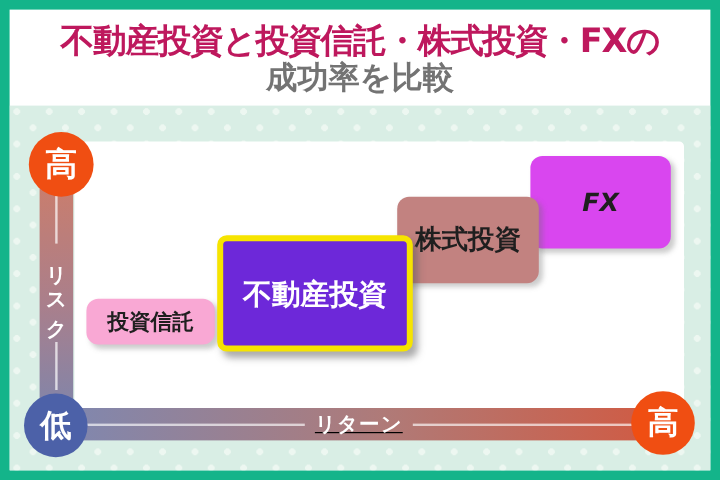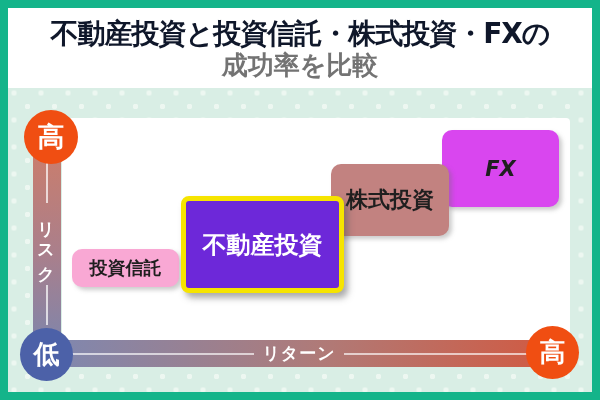--- a/index.html
+++ b/index.html
@@ -5,21 +5,21 @@
   html,body{margin:0;padding:0;background:#fff;}
   .frame{
     position:relative;width:600px;height:400px;box-sizing:border-box;
     background:#ffffff;border:8px solid #14b48a;overflow:hidden;
     font-family:"DejaVu Sans","Liberation Sans",sans-serif;
   }
   .title-area{
     height:80px;display:flex;flex-direction:column;justify-content:center;
     align-items:center;text-align:center;
   }
-  .title-line1{font-size:28px;font-weight:bold;color:#0f172a;letter-spacing:-1px;line-height:1.2;white-space:nowrap;}
+  .title-line1{font-size:28px;font-weight:bold;color:#be185d;letter-spacing:-1px;line-height:1.2;white-space:nowrap;}
   .title-line2{font-size:26px;font-weight:bold;color:#737373;line-height:1.1;}
   .chart-area{
     position:absolute;left:0;top:80px;width:584px;height:304px;
     background-color:#d9eee5;
     background-image:
       radial-gradient(circle,#edf7f1 2.6px,transparent 3px),
       radial-gradient(circle,#edf7f1 2.6px,transparent 3px);
     background-size:27px 27px;
     background-position:6px 5px,19.5px 18.5px;
   }
@@ -30,21 +30,21 @@
   .vbar{
     position:absolute;left:25px;top:45px;width:28px;height:222px;z-index:2;
     background:linear-gradient(to bottom,#d07d67,#a97f8c 55%,#7b86ae);
     display:flex;flex-direction:column;align-items:center;justify-content:center;gap:7px;
   }
   .tick-v{width:2px;height:40px;background:rgba(255,255,255,0.7);}
   .vlabel{writing-mode:vertical-rl;text-orientation:mixed;color:#ffffff;font-weight:bold;font-size:17px;letter-spacing:3px;}
   .hbar{
     position:absolute;left:38px;top:252px;width:506px;height:27px;z-index:2;
     background:linear-gradient(to right,#7e88b1,#b07a77 55%,#d15a42);
-    display:flex;align-items:center;gap:8px;padding:0 14px;box-sizing:border-box;
+    display:flex;align-items:center;gap:8px;padding:0 14px;box-sizing:border-box;text-decoration:underline;
   }
   .tick-h{flex:1;height:2px;background:rgba(255,255,255,0.65);}
   .hlabel{color:#ffffff;font-weight:bold;font-size:17px;letter-spacing:1px;white-space:nowrap;}
   .circle{
     position:absolute;border-radius:50%;display:flex;align-items:center;
     justify-content:center;color:#ffffff;font-weight:bold;z-index:3;
   }
   .c-top{left:16px;top:22px;width:54px;height:54px;background:#f04e12;font-size:27px;}
   .c-low{left:12px;top:240px;width:53px;height:53px;background:#4c61a8;font-size:26px;}
   .c-right{left:518px;top:238px;width:53px;height:53px;background:#f04e12;font-size:26px;}

